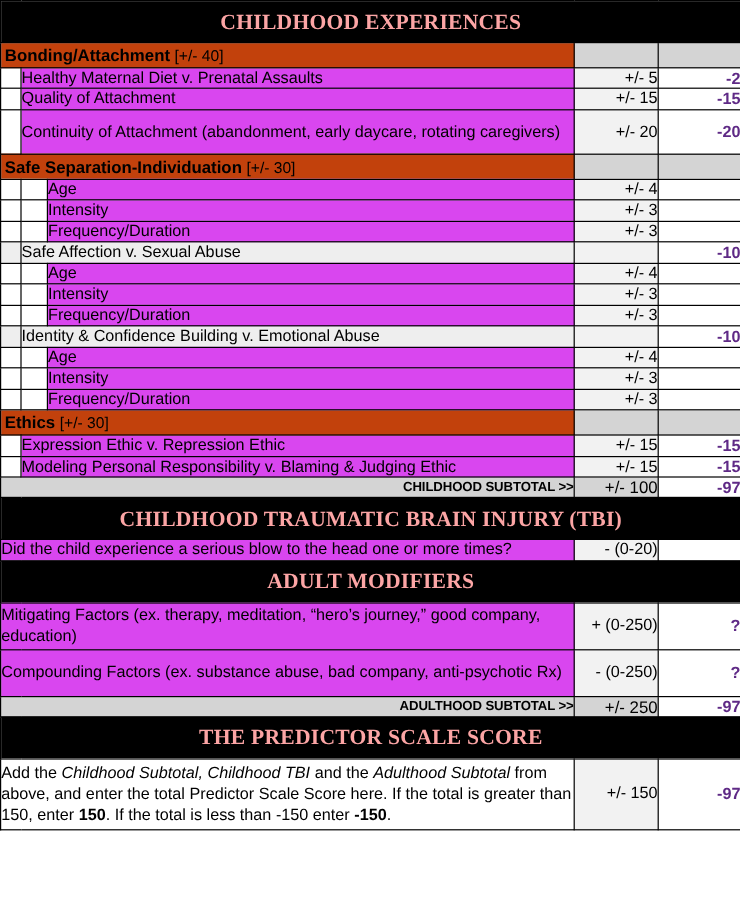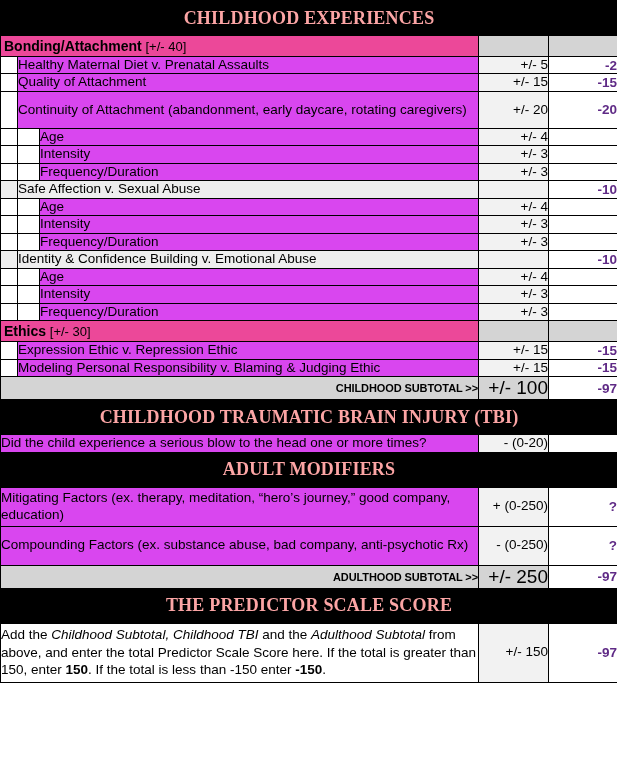--- a/index.html
+++ b/index.html
@@ -42,21 +42,21 @@
     font-size: 18px;
     text-align: center;
     letter-spacing: 0.2px;
     height: 34px;
     border-left: 1px solid #000 !important;
     border-right: 1px solid #000 !important;
   }
 
   
   .section-head {
-    background: #ec4899;
+    background: #c2410c;
     height: 20px;
     padding-left: 3px !important;
     font-size: 13.5px;
     white-space: nowrap;
     margin-left: 40px;
   }
   .section-head .sh-name {
     font-weight: bold;
     font-size: 14px;
   }
@@ -104,21 +104,21 @@
     text-align: right;
     font-weight: bold;
     font-size: 11px;
     padding: 2px 6px 2px 2px;
     letter-spacing: -0.1px;
     margin-top: 20px;
   }
   .subtotal-range {
     background: #d4d4d4;
     text-align: right;
-    font-size: 19px;
+    font-size: 14px;
     padding: 2px 6px 2px 2px;
   }
   .subtotal-score {
     background: #ffffff;
     text-align: right;
     font-weight: bold;
     font-size: 13.5px;
     color: #5f2a86;
     padding: 2px 7px 2px 2px;
   }
@@ -174,20 +174,28 @@
       <td class="score">-15</td>
     </tr>
 
     <tr>
       <td class="ind"></td>
       <td class="lbl" colspan="2" style="height:36px">Continuity of Attachment (abandonment, early daycare, rotating caregivers)</td>
       <td class="range">+/- 20</td>
       <td class="score">-20</td>
     </tr>
 
+    <tr>
+      <td class="section-head" colspan="3">
+        <span class="sh-name">Safe Separation-Individuation</span>
+        <span class="sh-range">[+/- 30]</span>
+      </td>
+      <td class="section-head-blank"></td>
+      <td class="section-head-blank"></td>
+    </tr>
 
     <tr>
       <td class="ind"></td>
       <td class="ind"></td>
       <td class="lbl">Age</td>
       <td class="range">+/- 4</td>
       <td class="score"></td>
     </tr>
     <tr>
       <td class="ind"></td>

